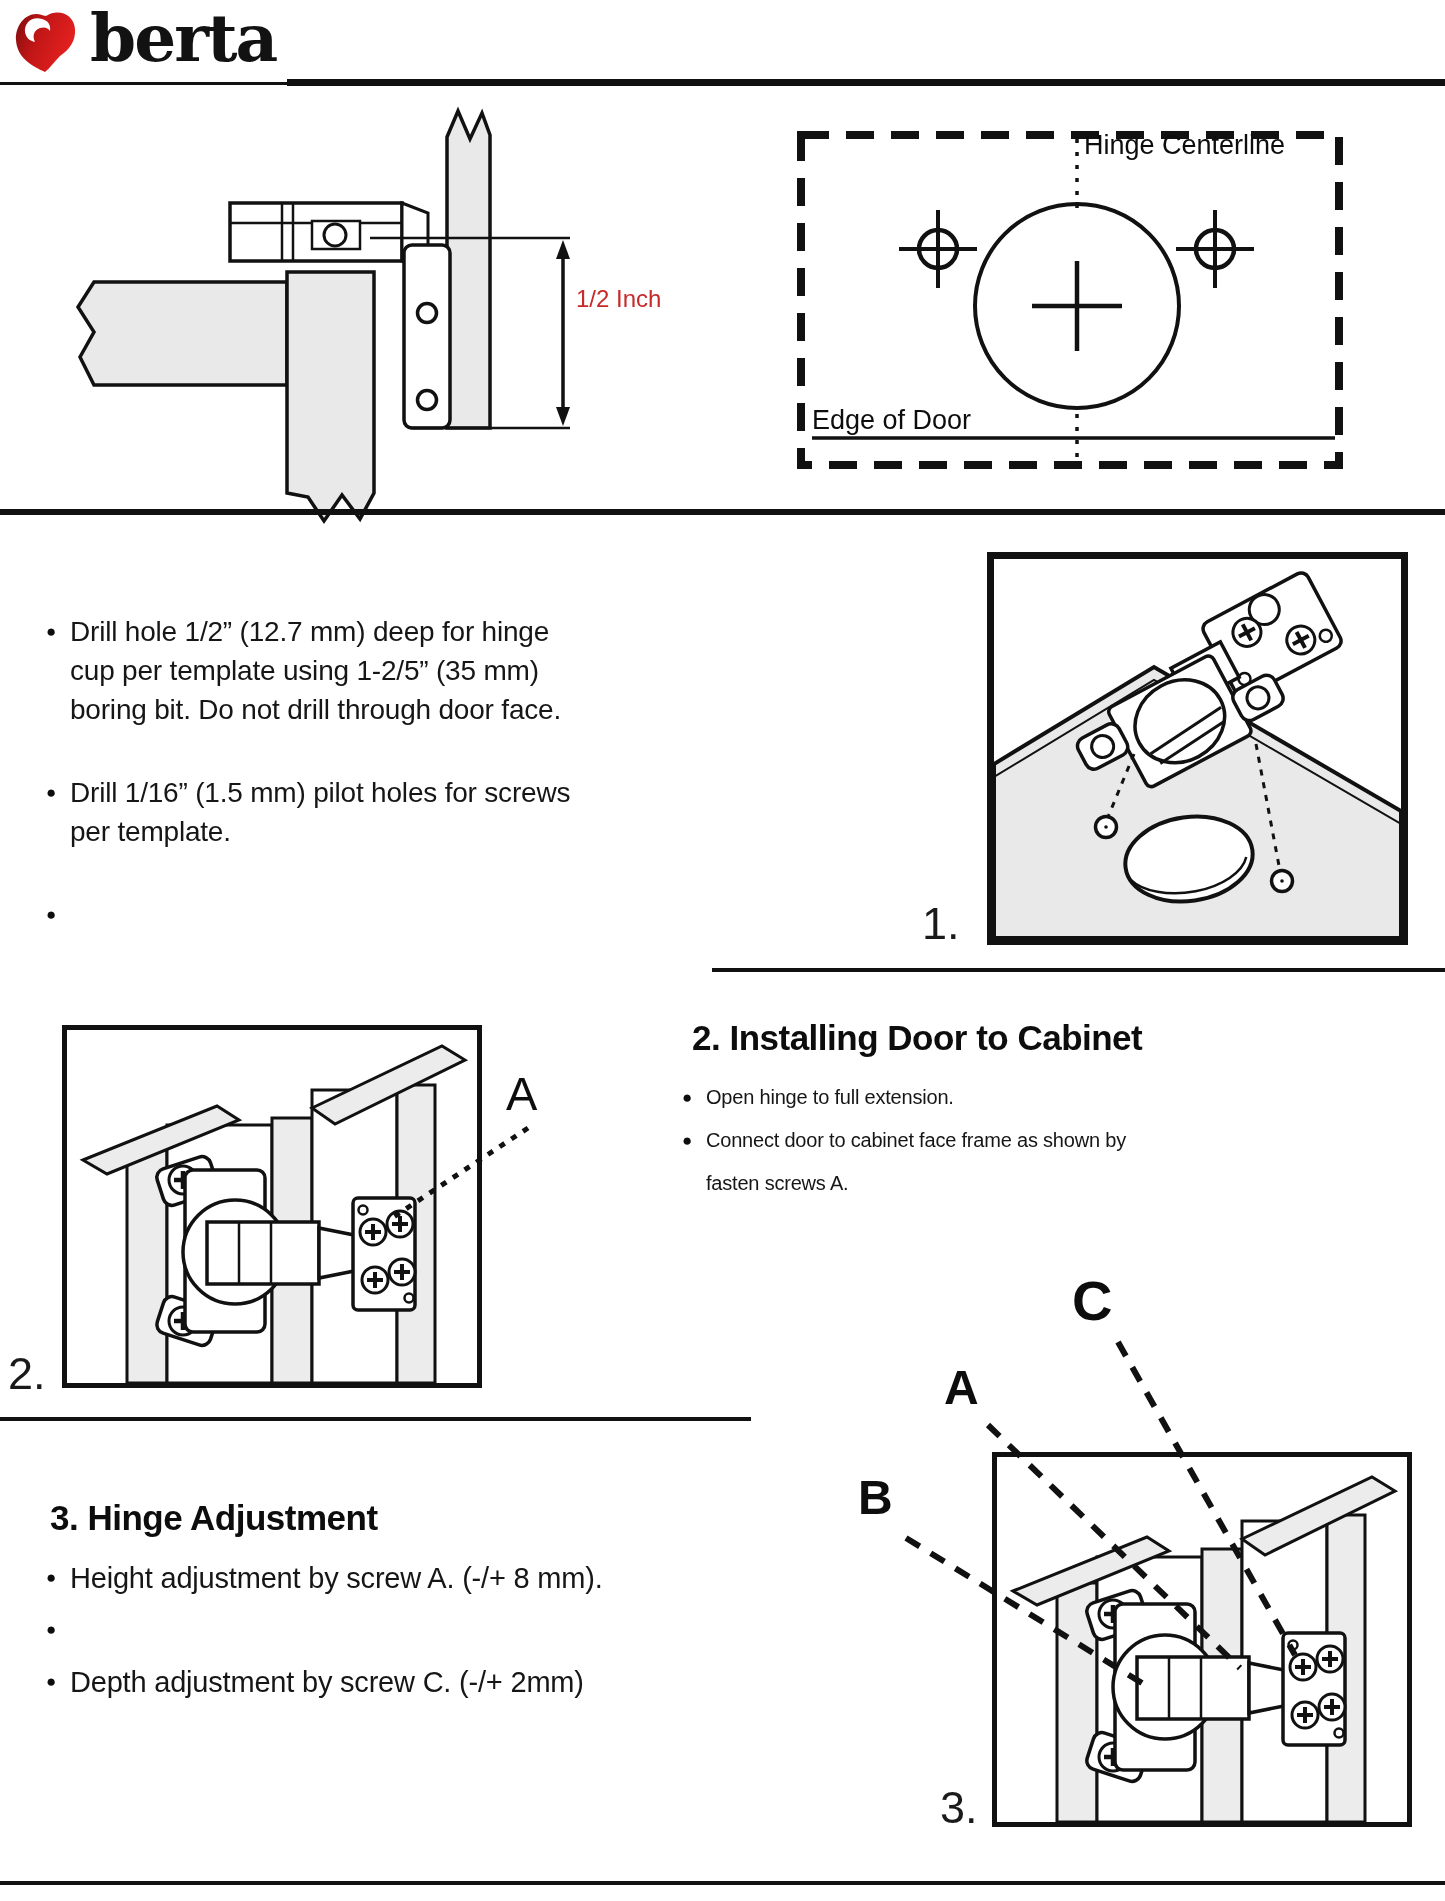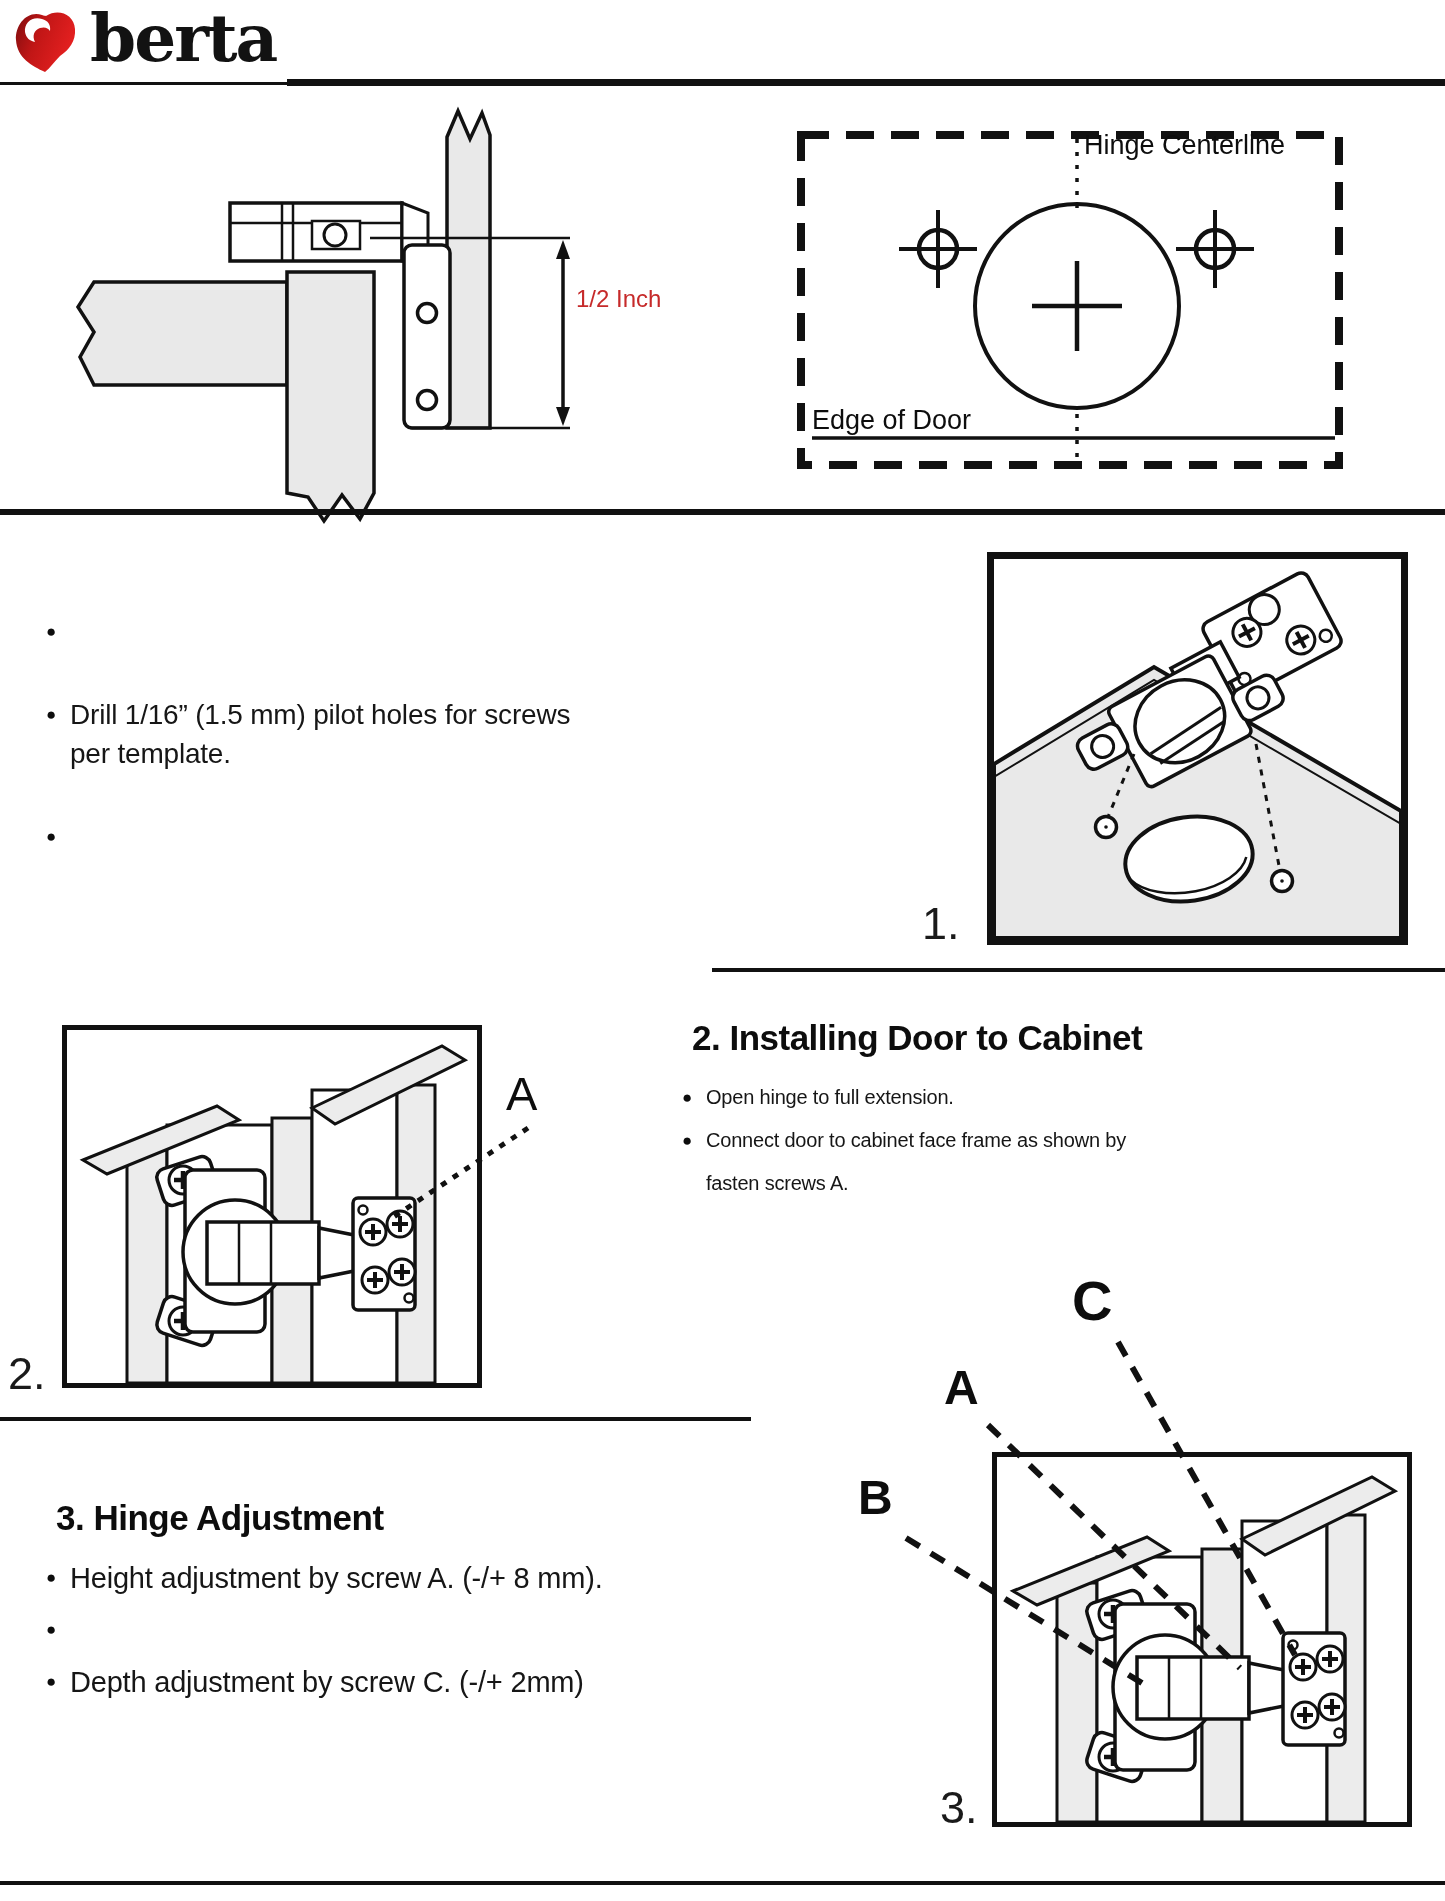--- a/index.html
+++ b/index.html
@@ -101,20 +101,23 @@
       <text x="17" y="303" font-size="27" fill="#0d0d0d" font-family="Liberation Sans, sans-serif">Edge of Door</text>
       <line x1="17" y1="312" x2="540" y2="312" stroke="#111" stroke-width="3.5"></line>
     </svg>
   </div>
 
   <div class="abs rule" style="left:0;top:509px;width:1445px;height:6px;"></div>
 
   <div class="abs bullets s1" style="left:46px;top:612px;width:640px;">
     <div class="bullet" style="margin-bottom:44px;">
       <span class="dot">●</span>
+      <span class="txt">Drill hole 1/2” (12.7 mm) deep for hinge
+cup per template using 1-2/5” (35 mm)
+boring bit. Do not drill through door face.</span>
     </div>
     <div class="bullet" style="margin-bottom:44px;">
       <span class="dot">●</span>
       <span class="txt">Drill 1/16” (1.5 mm) pilot holes for screws
 per template.</span>
     </div>
     <div class="bullet">
       <span class="dot">●</span>
     </div>
   </div>
@@ -236,21 +239,21 @@
 
   <div class="abs" style="left:506px;top:1066px;font-size:47px;color:#0d0d0d;">A</div>
   <div class="abs" style="left:370px;top:1060px;">
     <svg width="190" height="170" viewBox="0 0 190 170">
       <line x1="158" y1="68" x2="22" y2="158" stroke="#111" stroke-width="5" stroke-dasharray="6 8"></line>
     </svg>
   </div>
 
   <div class="abs rule" style="left:0;top:1417px;width:751px;height:4px;"></div>
 
-  <div class="abs h-title" style="left:56px;top:1498px;">3. Hinge Adjustment</div>
+  <div class="abs h-title" style="left:50px;top:1498px;">3. Hinge Adjustment</div>
   <div class="abs bullets s3" style="left:46px;top:1552px;width:660px;">
     <div class="bullet">
       <span class="dot">●</span>
       <span class="txt">Height adjustment by screw A. (-/+ 8 mm).</span>
     </div>
     <div class="bullet">
       <span class="dot">●</span>
     </div>
     <div class="bullet">
       <span class="dot">●</span>

